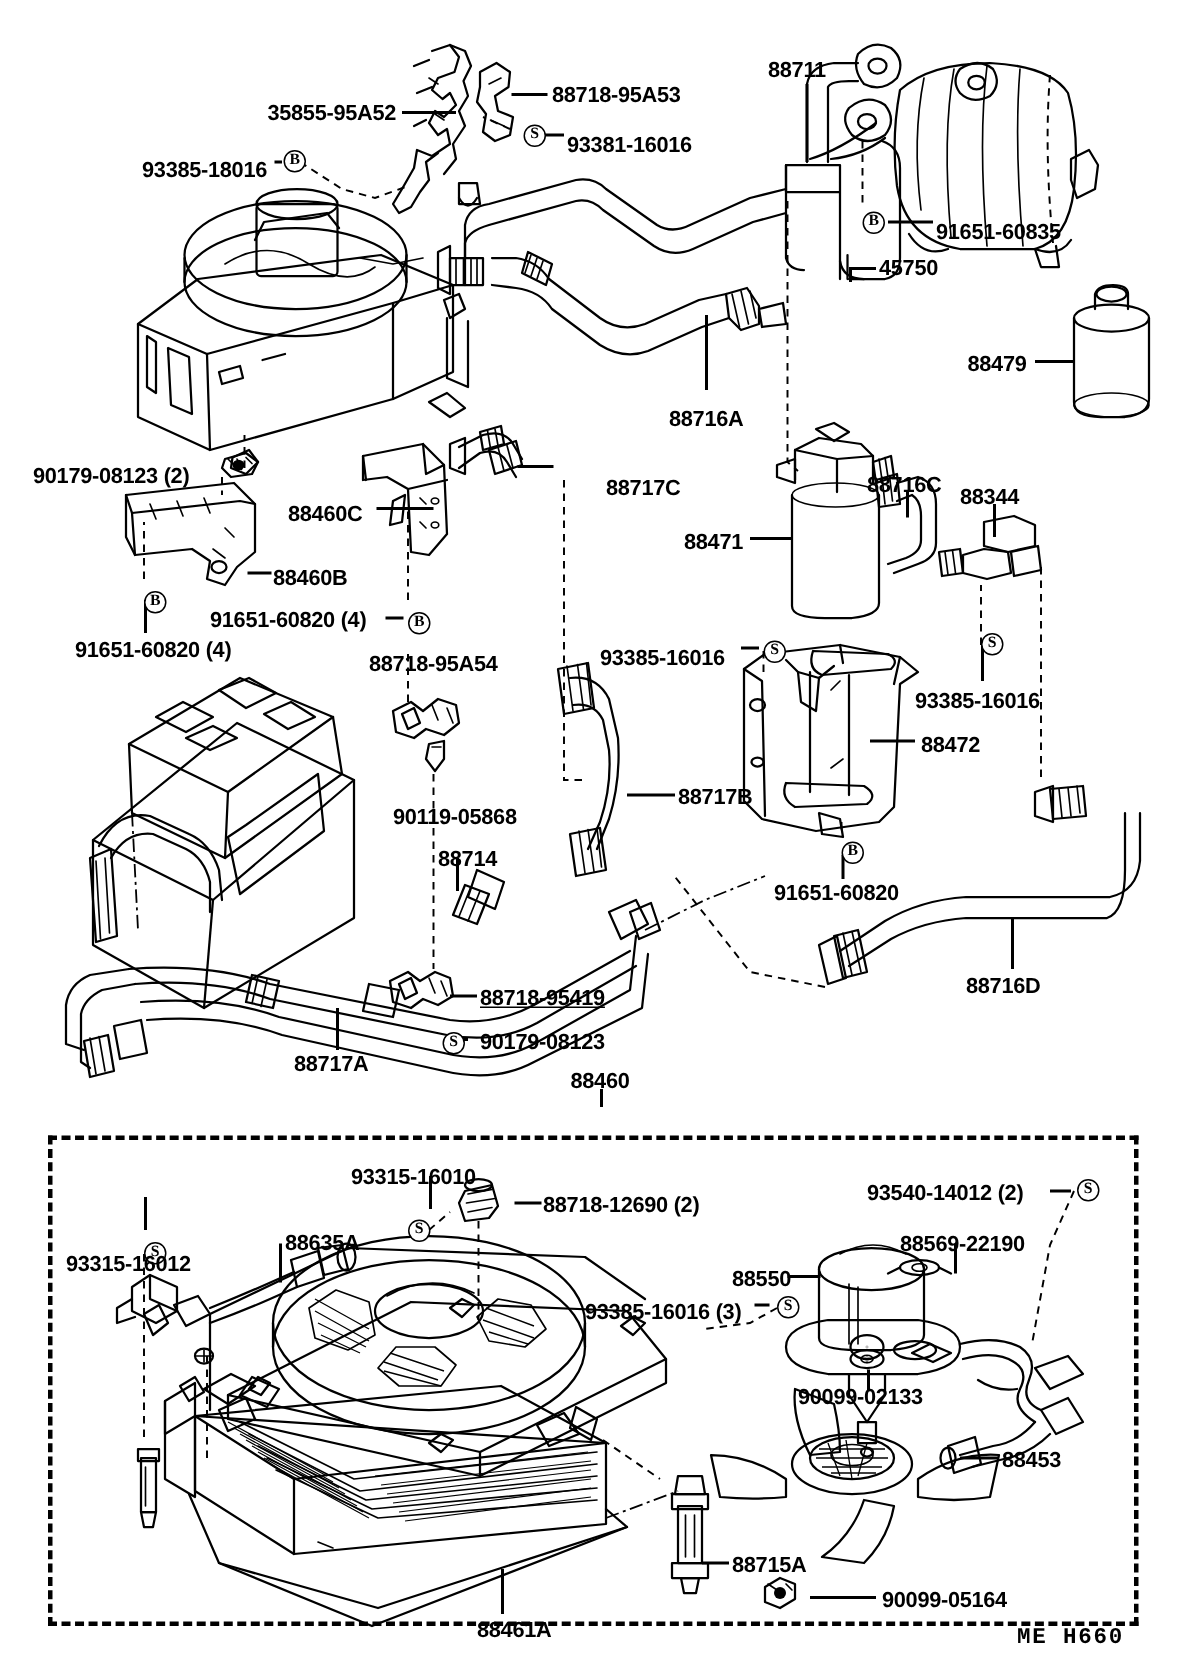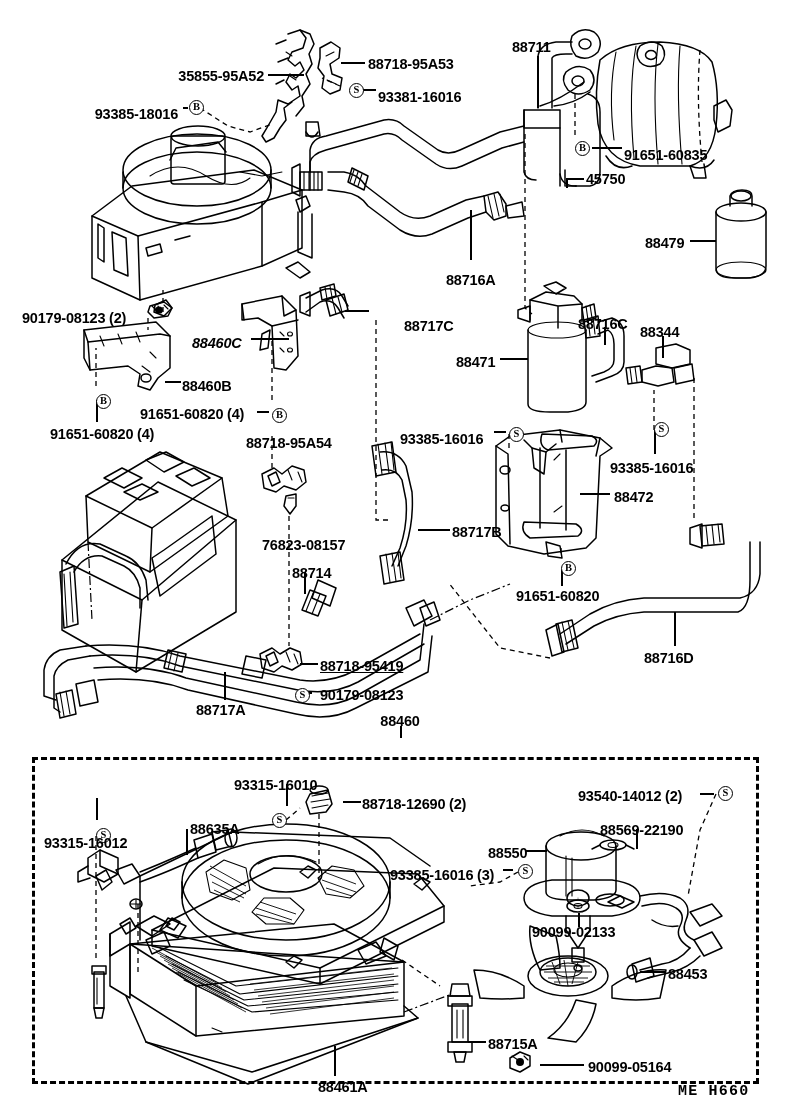--- a/index.html
+++ b/index.html
@@ -573,31 +573,31 @@
       <div class="lbl r" style="left: 178px; top: 107px;">93385-18016</div>
       <div class="lbl" style="left: 512px; top: 40px;">88711</div>
       <div class="lbl" style="left: 624px; top: 148px;">91651-60835</div>
       <div class="lbl" style="left: 586px; top: 172px;">45750</div>
       <div class="lbl" style="left: 446px; top: 273px;">88716A</div>
       <div class="lbl" style="left: 645px; top: 236px;">88479</div>
       <div class="lbl" style="left: 578px; top: 317px;">88716C</div>
       <div class="lbl" style="left: 640px; top: 325px;">88344</div>
       <div class="lbl" style="left: 456px; top: 355px;">88471</div>
       <div class="lbl" style="left: 22px; top: 311px;">90179-08123 (2)</div>
-      <div class="lbl" style="left: 192px; top: 336px; font-style: italic;">88460C</div>
+      <div class="lbl" style="left: 192px; top: 336px;">88460C</div>
       <div class="lbl" style="left: 372px; top: 319px; margin-left: 32px;">88717C</div>
       <div class="lbl" style="left: 182px; top: 379px;">88460B</div>
       <div class="lbl" style="left: 140px; top: 407px;">91651-60820 (4)</div>
       <div class="lbl" style="left: 50px; top: 427px;">91651-60820 (4)</div>
       <div class="lbl" style="left: 246px; top: 436px;">88718-95A54</div>
       <div class="lbl" style="left: 400px; top: 432px;">93385-16016</div>
       <div class="lbl" style="left: 610px; top: 461px;">93385-16016</div>
       <div class="lbl" style="left: 614px; top: 490px;">88472</div>
       <div class="lbl" style="left: 452px; top: 525px;">88717B</div>
-      <div class="lbl" style="left: 262px; top: 538px;">76823-08157</div>
+      <div class="lbl" style="left: 262px; top: 538px;">90119-05868</div>
       <div class="lbl" style="left: 292px; top: 566px;">88714</div>
       <div class="lbl" style="left: 516px; top: 589px;">91651-60820</div>
       <div class="lbl" style="left: 644px; top: 651px;">88716D</div>
       <div class="lbl" style="left: 320px; top: 659px; text-decoration: underline;">88718-95419</div>
       <div class="lbl" style="left: 320px; top: 688px;">90179-08123</div>
       <div class="lbl" style="left: 196px; top: 703px;">88717A</div>
     </div>
 
   <div id="lowerbox"></div>
 

